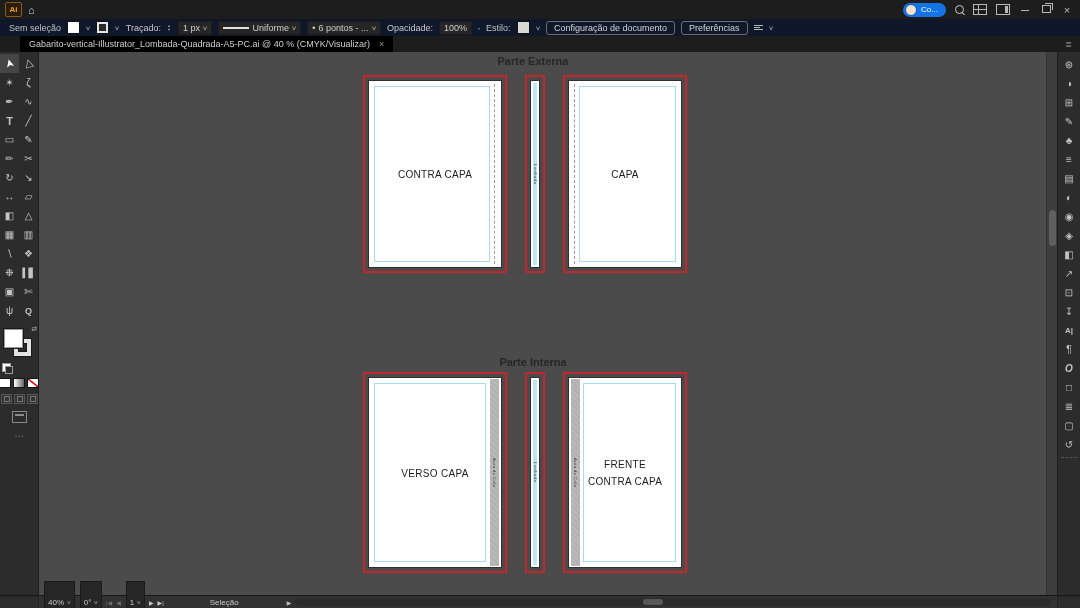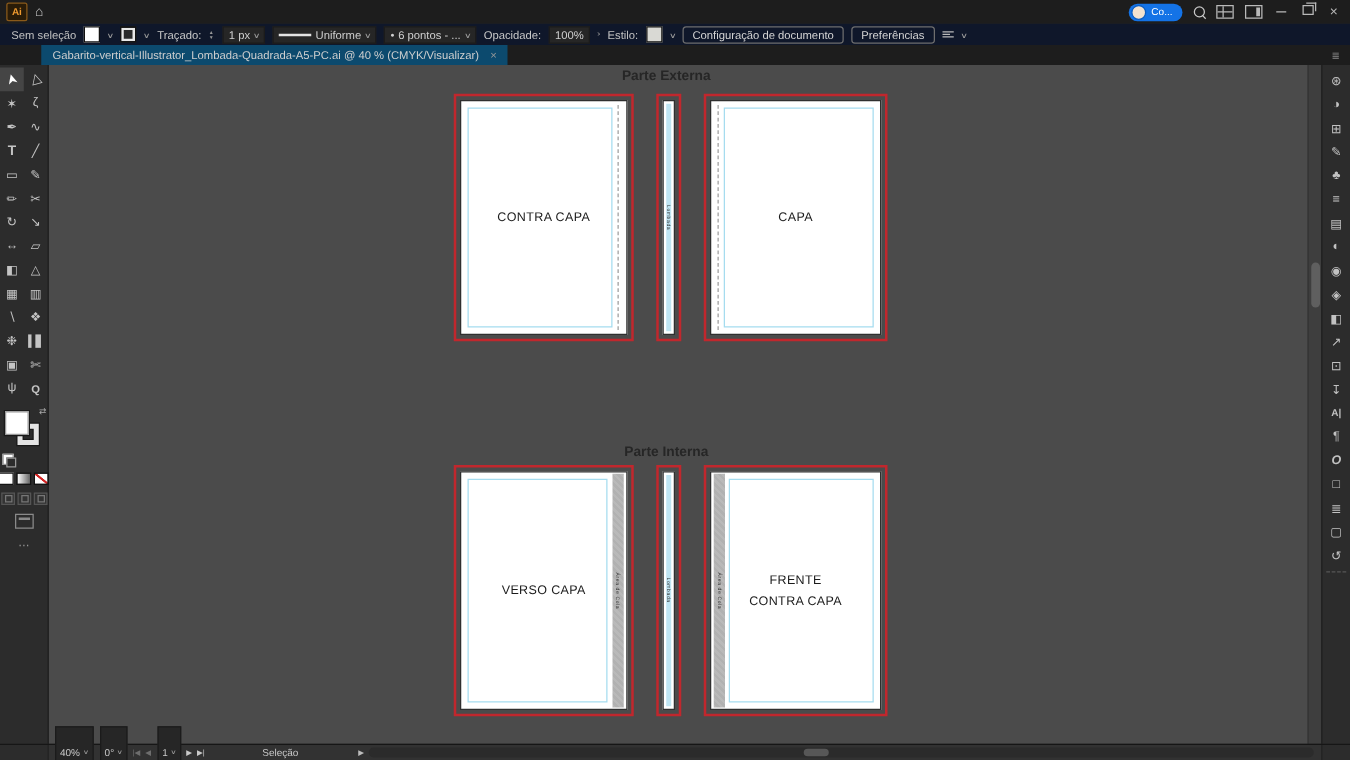--- a/index.html
+++ b/index.html
@@ -45,21 +45,21 @@
         gap:3px;padding:0 4px;color:#cfcfcf}
   .stepper{display:flex;flex-direction:column;font-size:4px;line-height:4px;color:#9a9a9a;margin-right:1px}
   .profline{width:26px;height:2px;background:#e2e2e2}
   .btn{border:1px solid #6e6e6e;border-radius:3px;padding:1px 7px;color:#d4d4d4;font-size:9px;background:transparent}
   .alignic{display:inline-flex;flex-direction:column;gap:1px}
   .alignic i{display:block;height:1px;background:#b9b9b9}
   .alignic i:nth-child(1){width:9px}.alignic i:nth-child(2){width:6px}.alignic i:nth-child(3){width:9px}
 
   
   #tabbar{position:absolute;top:36px;left:0;right:0;height:16px;background:#1d1d1d;display:flex;align-items:center;z-index:5}
-  #doctab{margin-left:33px;height:16px;background:#0c4a6e;display:flex;align-items:center;gap:9px;
+  #doctab{margin-left:20px;height:16px;background:#000000;display:flex;align-items:center;gap:9px;
           padding:0 9px;font-size:9px;color:#cfcfcf}
   #doctab .x{color:#9a9a9a;font-size:9px}
   #tab-ovf{margin-left:auto;margin-right:8px;color:#8a8a8a;font-size:8px}
 
   
   #toolbar{position:absolute;left:0;top:52px;width:38px;bottom:12px;background:#2c2c2c;
            border-right:1px solid #1e1e1e;display:flex;flex-direction:column;align-items:center;z-index:4}
   #tools{display:grid;grid-template-columns:19px 19px;margin-top:2px}
   .tool{width:19px;height:19px;display:flex;align-items:center;justify-content:center;
         font-size:10px;color:#c4c4c4;cursor:default}
@@ -102,21 +102,21 @@
   .section{position:absolute;left:325px;width:340px}
   #sec-ext{top:2px}
   #sec-int{top:303px}
   .sec-title{text-align:center;font-size:11px;font-weight:bold;color:#262626;height:14px;line-height:14px}
   .boards{position:relative}
   #sec-ext .boards{margin-top:7px;height:198px}
   #sec-int .boards{margin-top:3px;height:201px}
   .board{position:absolute;top:0;height:100%;box-sizing:border-box;border:2px solid #c1272d}
   .b1{left:0;width:144px}
   .bs{left:162px;width:20px}
-  .b2{left:200px;width:147px}
+  .b2{left:200px;width:124px}
   .page{position:absolute;inset:3px;background:#fff;border:1px solid #2f2f2f}
   .mgn{position:absolute;border:1px solid #a5dcef}
   .fold{position:absolute;top:3px;bottom:3px;width:0;border-left:1px dashed #9c9c9c}
   .m-cc{left:5px;top:5px;bottom:5px;right:11px}   .f-cc{right:6px}
   .m-ca{left:10px;top:5px;right:5px;bottom:5px}   .f-ca{left:5px}
   .m-vc{left:5px;top:5px;bottom:5px;right:15px}
   .m-fc{left:14px;top:5px;right:5px;bottom:5px}
   .glue{position:absolute;top:1px;bottom:1px;width:9px;
         background:repeating-linear-gradient(45deg,#b9b9b9 0 2px,#b1b1b1 2px 4px);
         display:flex;align-items:center;justify-content:center}

